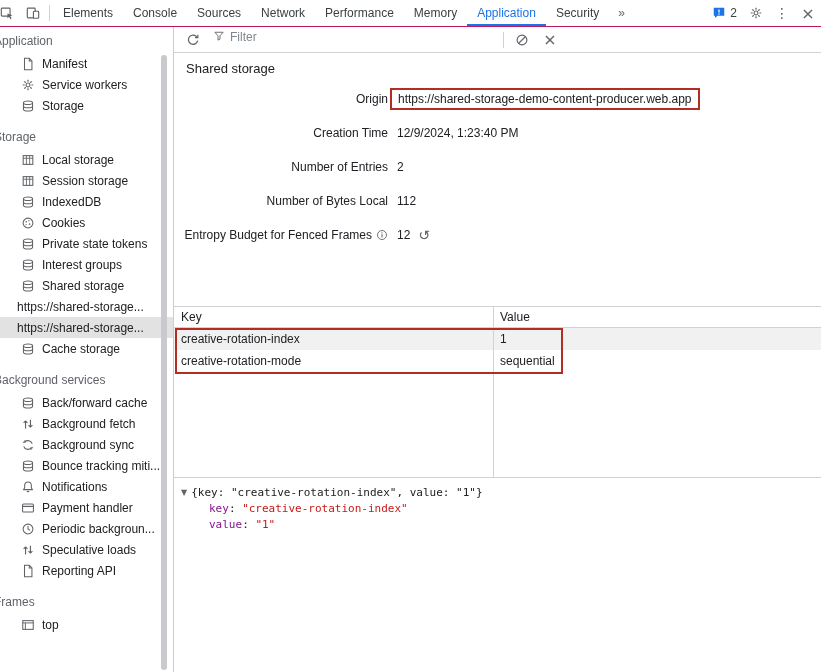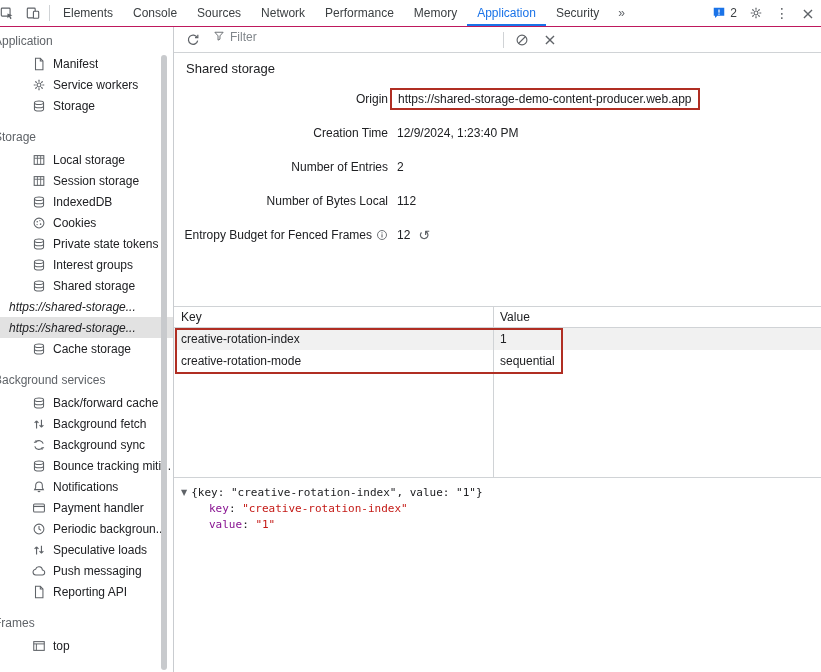--- a/index.html
+++ b/index.html
@@ -30,24 +30,24 @@
   .closex { font-size: 16px; }
 
   
   .dtbody { flex: 1; display: flex; min-height: 0; }
 
   
   .sidebar { width: 174px; flex: 0 0 174px; border-right: 1px solid #c9ccd0; position: relative;
              overflow: hidden; background: #fff; }
   .sec-header { color: #5f6368; height: 17px; line-height: 17px; margin: 13px 0 3px -6px; white-space: nowrap; }
   .sec-header.first { margin-top: 6px; }
-  .side-item { height: 21px; display: flex; align-items: center; padding-left: 32px; gap: 7px;
+  .side-item { height: 21px; display: flex; align-items: center; padding-left: 21px; gap: 7px;
                white-space: nowrap; cursor: pointer; color: #202124; }
   .side-item .icon { flex: 0 0 14px; color: #5f6368; }
-  .side-item.child { padding-left: 9px; font-style: italic; }
+  .side-item.child { padding-left: 17px; }
   .side-item.selected { background: #e2e2e2; }
   .side-label { overflow: hidden; }
   .scrollbar { position: absolute; right: 6px; top: 28px; width: 6px; height: 615px;
                border-radius: 3px; background: #c8cacd; }
 
   
   .main { flex: 1; display: flex; flex-direction: column; min-width: 0; background: #fff; }
   .mtoolbar { flex: 0 0 26px; height: 26px; border-bottom: 1px solid #d0d3d6;
               display: flex; align-items: center; padding: 0 4px 0 6px; gap: 2px; }
   .filterbox { display: flex; align-items: flex-start; gap: 5px; width: 290px; height: 20px; padding-left: 5px; color: #5f6368; }
@@ -342,26 +342,20 @@
             <span class="side-label">Periodic backgroun...</span>
           </div>
           <div class="side-item">
             <svg class="icon">
               <use href="#i-updown"></use>
             </svg>
             <span class="side-label">Speculative loads</span>
           </div>
           <div class="side-item">
             <svg class="icon">
-              <use href="#i-cloud"></use>
-            </svg>
-            <span class="side-label">Push messaging</span>
-          </div>
-          <div class="side-item">
-            <svg class="icon">
               <use href="#i-doc"></use>
             </svg>
             <span class="side-label">Reporting API</span>
           </div>
           <div class="sec-header">Frames</div>
           <div class="side-item">
             <svg class="icon">
               <use href="#i-frame"></use>
             </svg>
             <span class="side-label">top</span>

